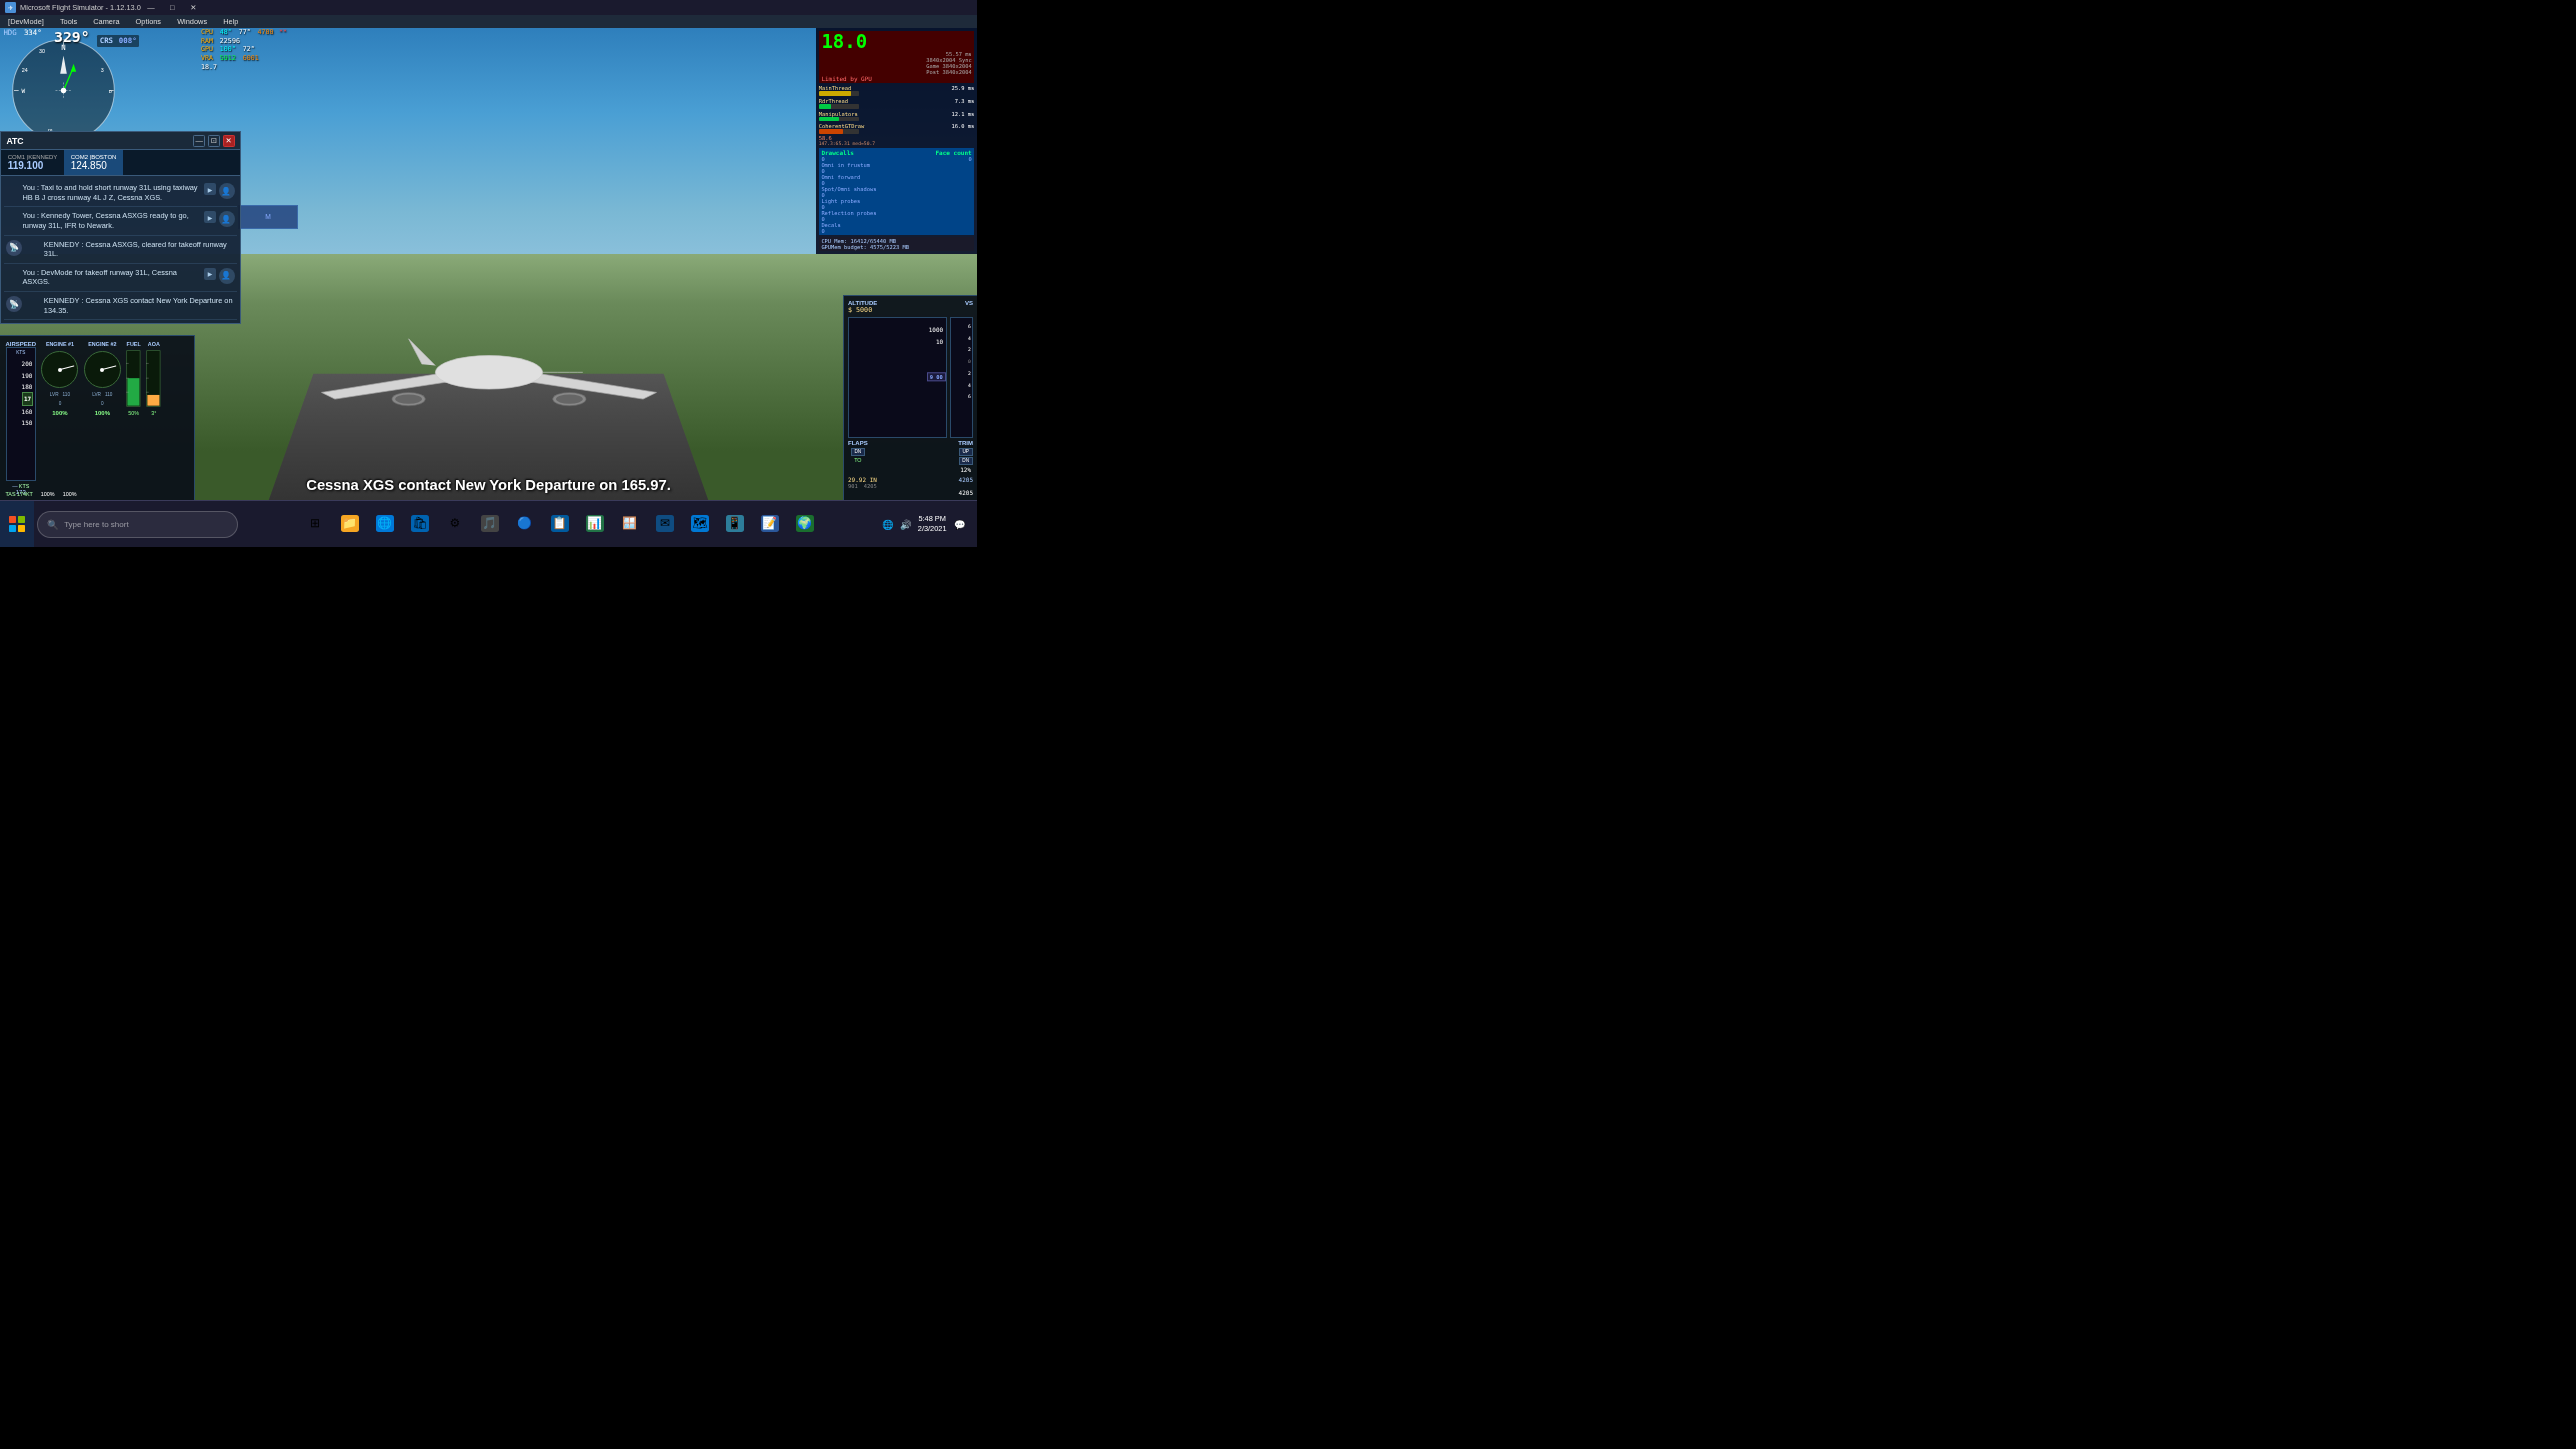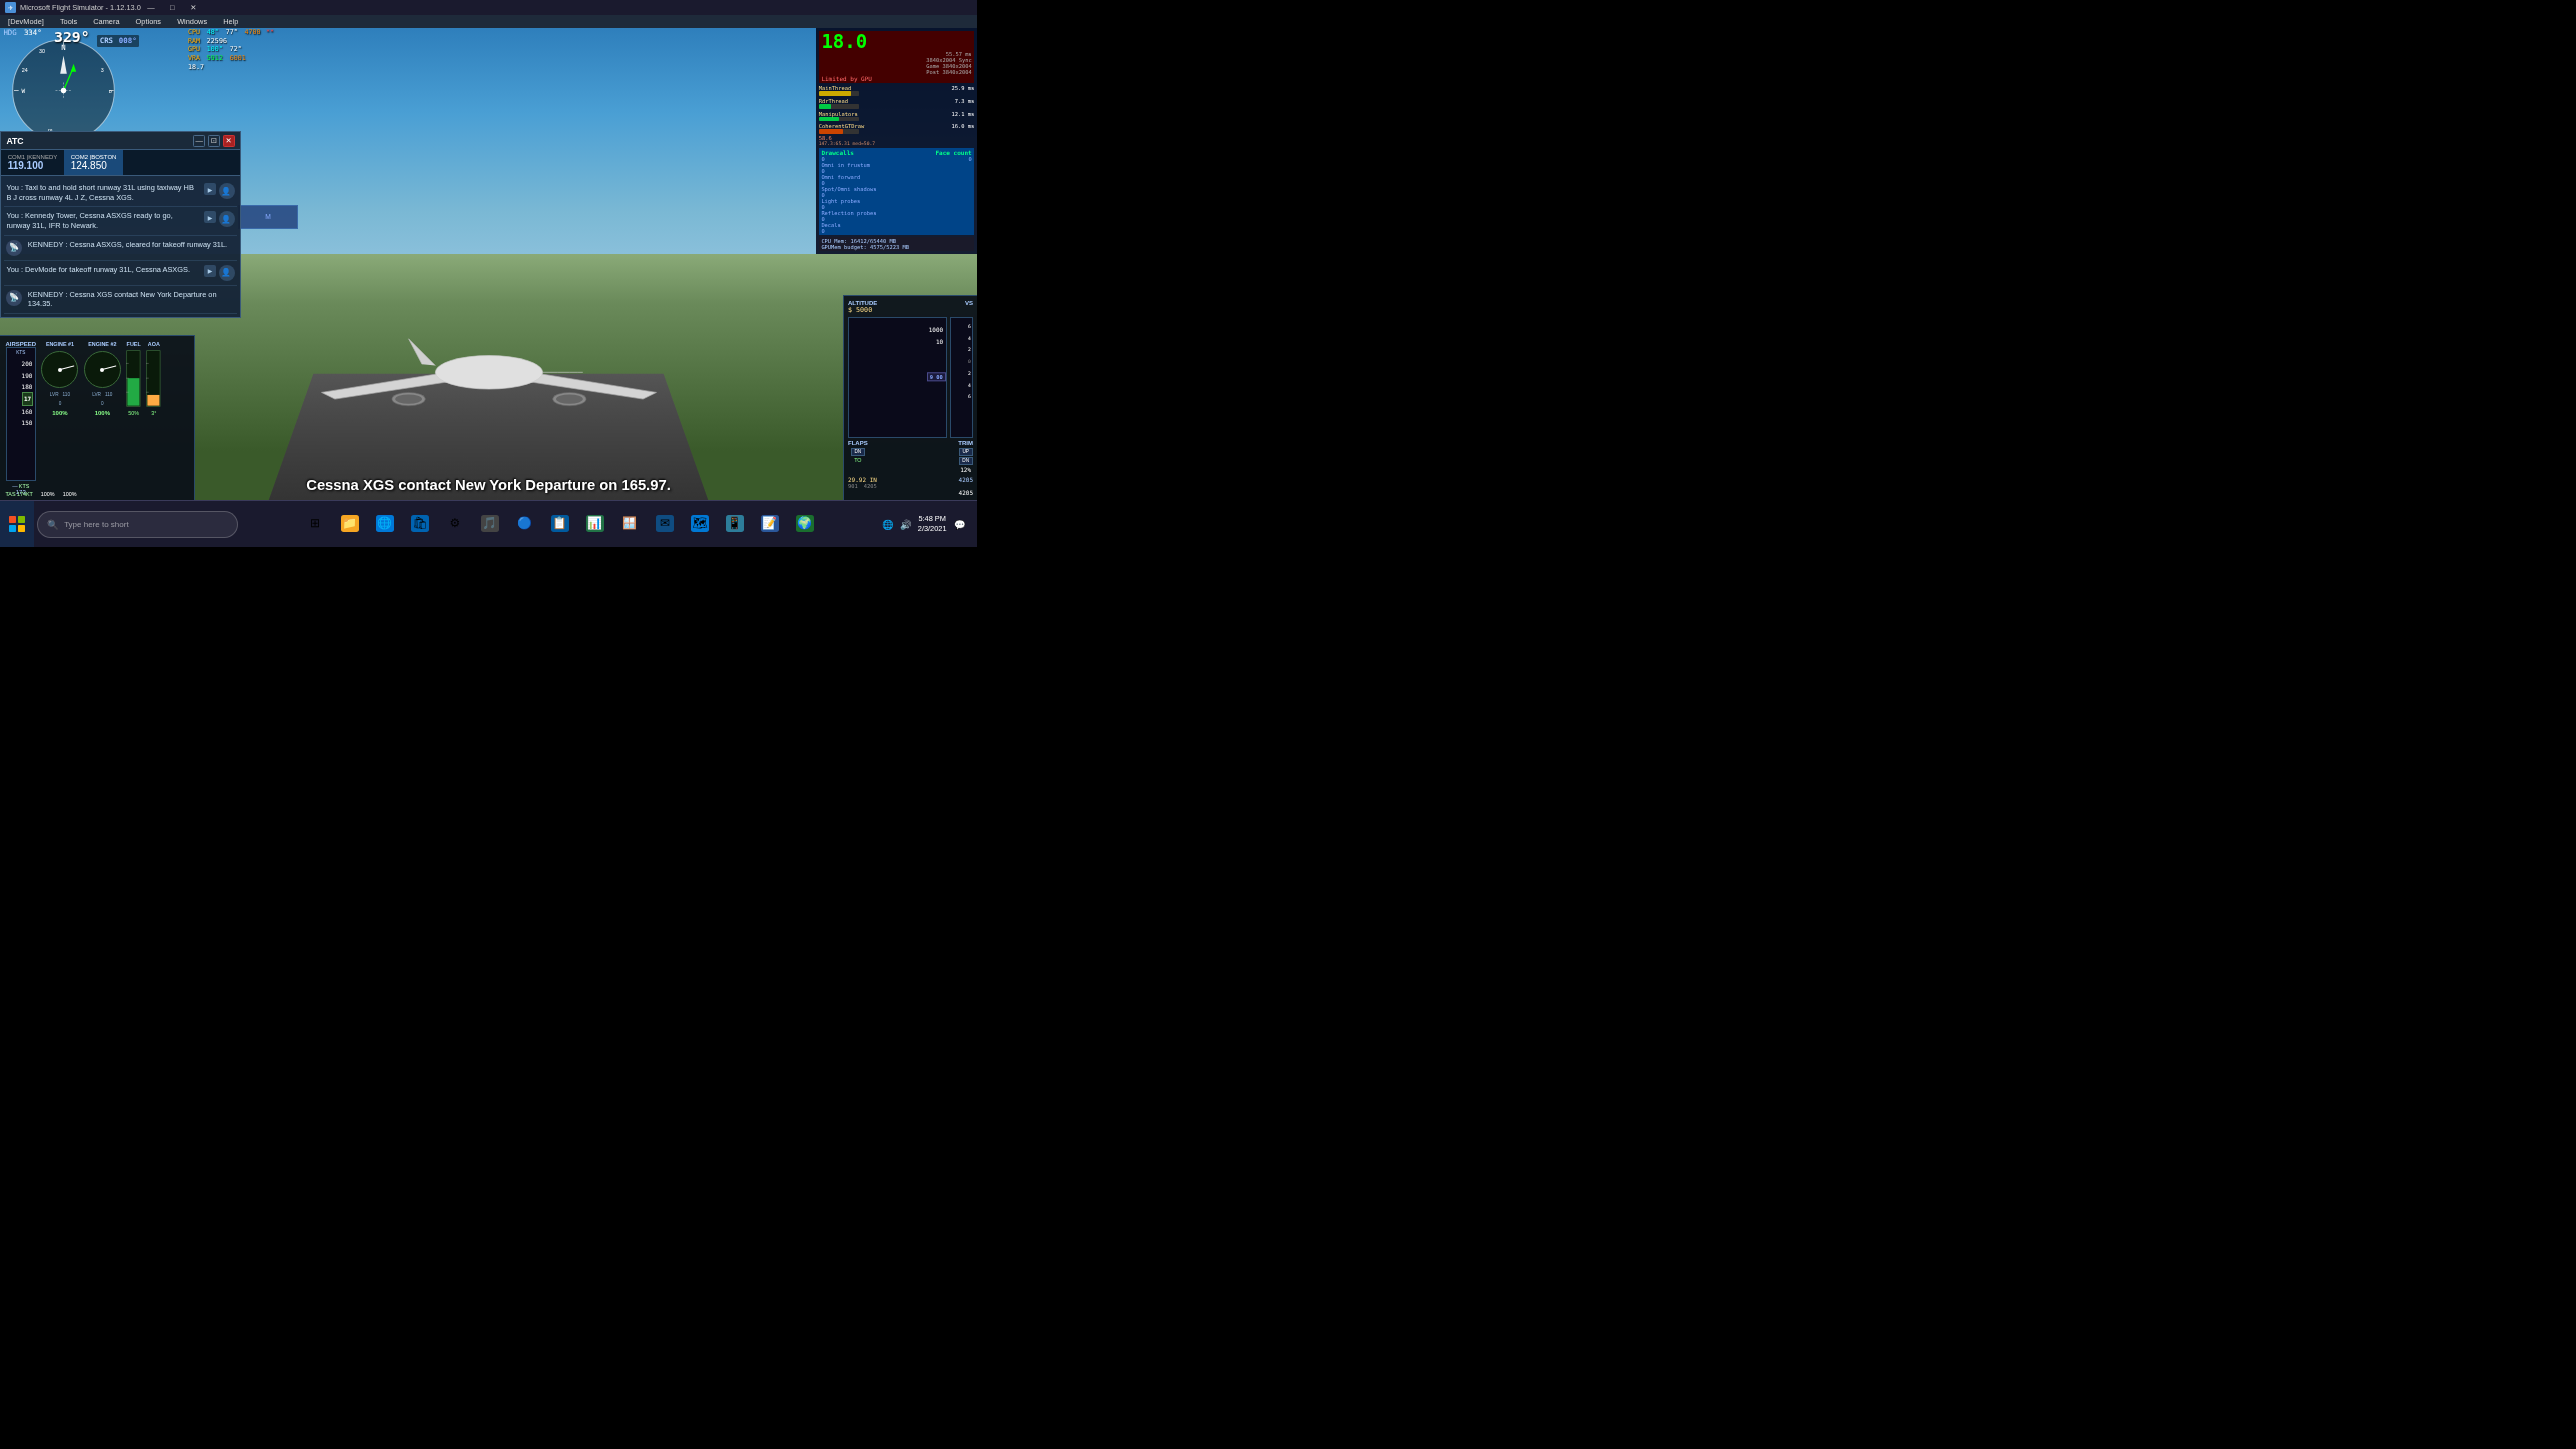--- a/index.html
+++ b/index.html
@@ -293,20 +293,21 @@
       font-size: 8px;
       color: #aacce8;
       flex-shrink: 0;
     }
 
     .atc-msg-content {
       flex: 1;
       font-size: 7.4px;
       color: #cce0f0;
       line-height: 1.3;
+      margin-left: 16px;
     }
 
     .atc-msg-actions {
       display: flex;
       gap: 2.7px;
       flex-shrink: 0;
     }
 
     .atc-action-btn {
       width: 12px;
@@ -714,21 +715,21 @@
 
     .bar-fill {
       height: 100%;
       border-radius: 0.7px;
     }
 
     
     #cpu-overlay {
       position: absolute;
       top: 28px;
-      left: 188px;
+      left: 201px;
       color: #ffaa00;
       font-family: monospace;
       font-size: 6.7px;
       z-index: 50;
       text-shadow: 0.7px 0.7px 1.3px #000;
     }
 
     .cpu-line { margin-bottom: 0.7px; }
 
     

